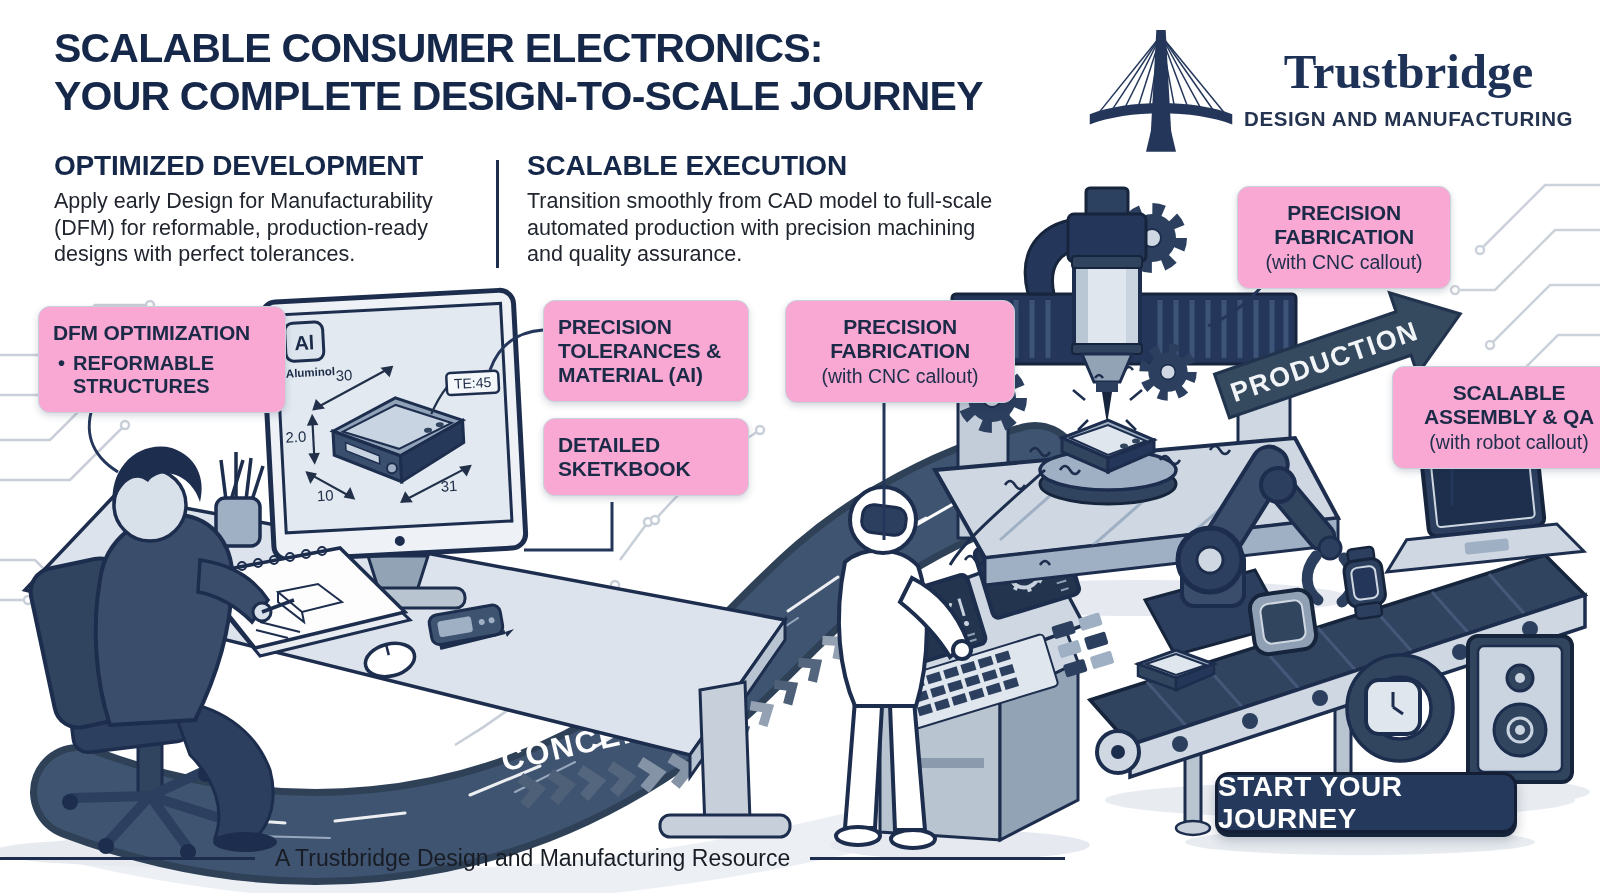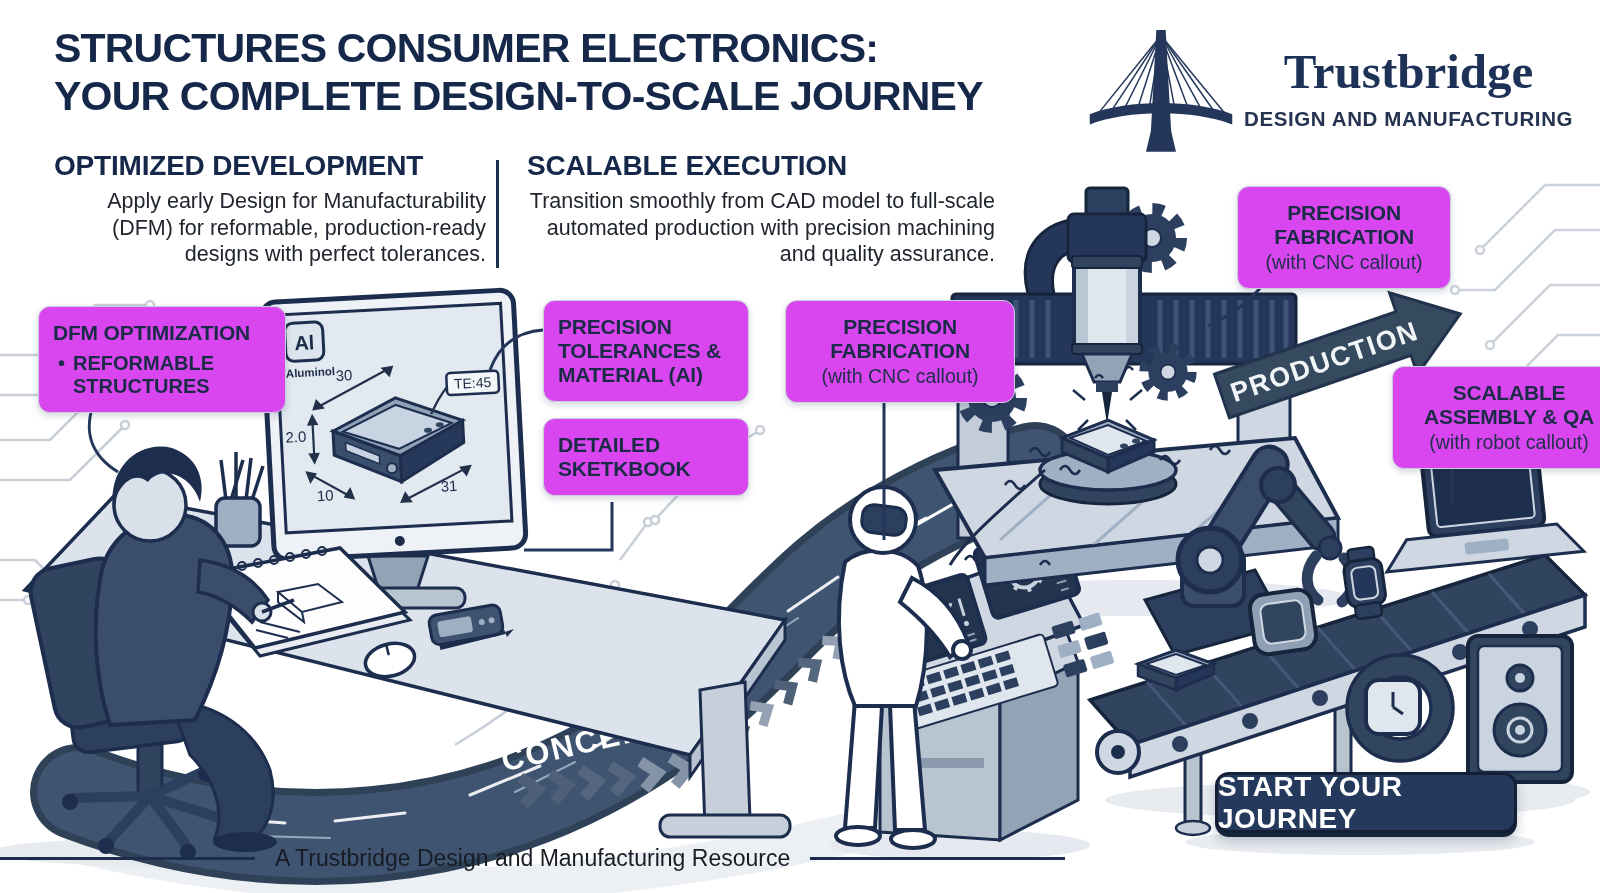--- a/index.html
+++ b/index.html
@@ -8,23 +8,23 @@
   svg.art{position:absolute;left:0;top:0;width:1600px;height:893px;}
   .abs{position:absolute;}
   .main-title{left:54px;top:24px;width:1010px;font-size:41px;font-weight:bold;color:#16284a;
               line-height:48px;letter-spacing:-0.8px;}
   .brand{left:1086px;top:22px;display:flex;align-items:center;gap:8px;}
   .brand-text{display:flex;flex-direction:column;align-items:center;}
   .brand-name{font-family:"Liberation Serif",serif;font-size:49px;font-weight:bold;color:#1e3258;line-height:54px;}
   .brand-tag{font-size:20.5px;font-weight:bold;color:#24334f;letter-spacing:0.6px;margin-top:8px;}
   .intro{top:150px;}
   .intro-h{font-size:28px;font-weight:bold;color:#16284a;letter-spacing:-0.2px;margin:0 0 6px 0;}
-  .intro-b{font-size:21.5px;color:#20252e;line-height:26.5px;margin:0;text-align:right;}
+  .intro-b{font-size:21.5px;color:#20252e;line-height:26.5px;margin:0;}
   .divider{left:496px;top:160px;width:3px;height:108px;background:#1d2d4d;}
-  .callout{position:absolute;background:#d946ef;border:1px solid #c8d0d9;border-radius:12px;
+  .callout{position:absolute;background:#f9a8d4;border:1px solid #c8d0d9;border-radius:12px;
            padding:14px 14px;box-shadow:0 3px 7px rgba(23,40,70,.18);color:#1b2b47;}
   .co-title,.co-line{font-size:21px;font-weight:bold;line-height:24px;letter-spacing:-0.2px;}
   .center{text-align:center;}
   .co-sub{font-size:19.5px;font-weight:normal;line-height:23px;margin-top:2px;color:#20304c;}
   .co-bullet-row{display:flex;gap:8px;font-size:20px;font-weight:bold;line-height:23px;margin-top:7px;padding-left:5px;}
   .cta{left:1215px;top:772px;width:296px;height:55px;background:#24395c;border:3px solid #141f35;
        border-radius:14px;color:#ffffff;font-size:28px;font-weight:bold;display:flex;align-items:center;
        justify-content:center;letter-spacing:0.5px;box-shadow:0 4px 0 #16243c,0 7px 12px rgba(20,35,60,.25);cursor:pointer;}
   .footer{left:0;right:0;top:845px;display:flex;align-items:center;justify-content:flex-start;gap:20px;}
   .footer .rule{width:255px;height:3px;background:#1d2d4d;}
@@ -515,21 +515,21 @@
     <path d="M95,400 C82,432 92,456 118,472"></path>
     <path d="M543,330 C514,332 498,348 490,370"></path>
     <path d="M612,502 L612,550 L524,550"></path>
     <path d="M884,398 L884,540"></path>
     <path d="M1272,274 C1252,300 1234,314 1208,326"></path>
     <path d="M1452,464 L1452,505"></path>
   </g>
 </svg>
 
 <div class="abs main-title">
-  <div>STRUCTURES CONSUMER ELECTRONICS:</div>
+  <div>SCALABLE CONSUMER ELECTRONICS:</div>
   <div>YOUR COMPLETE DESIGN-TO-SCALE JOURNEY</div>
 </div>
 
 <div class="abs brand">
   <svg width="150" height="132" viewBox="0 0 160 140">
     <g stroke="#24375a" stroke-width="1.6">
       <path d="M80,14 L14,96"></path>
           <path d="M80,14 L28,93"></path>
           <path d="M80,14 L42,90"></path>
           <path d="M80,14 L56,89"></path>

